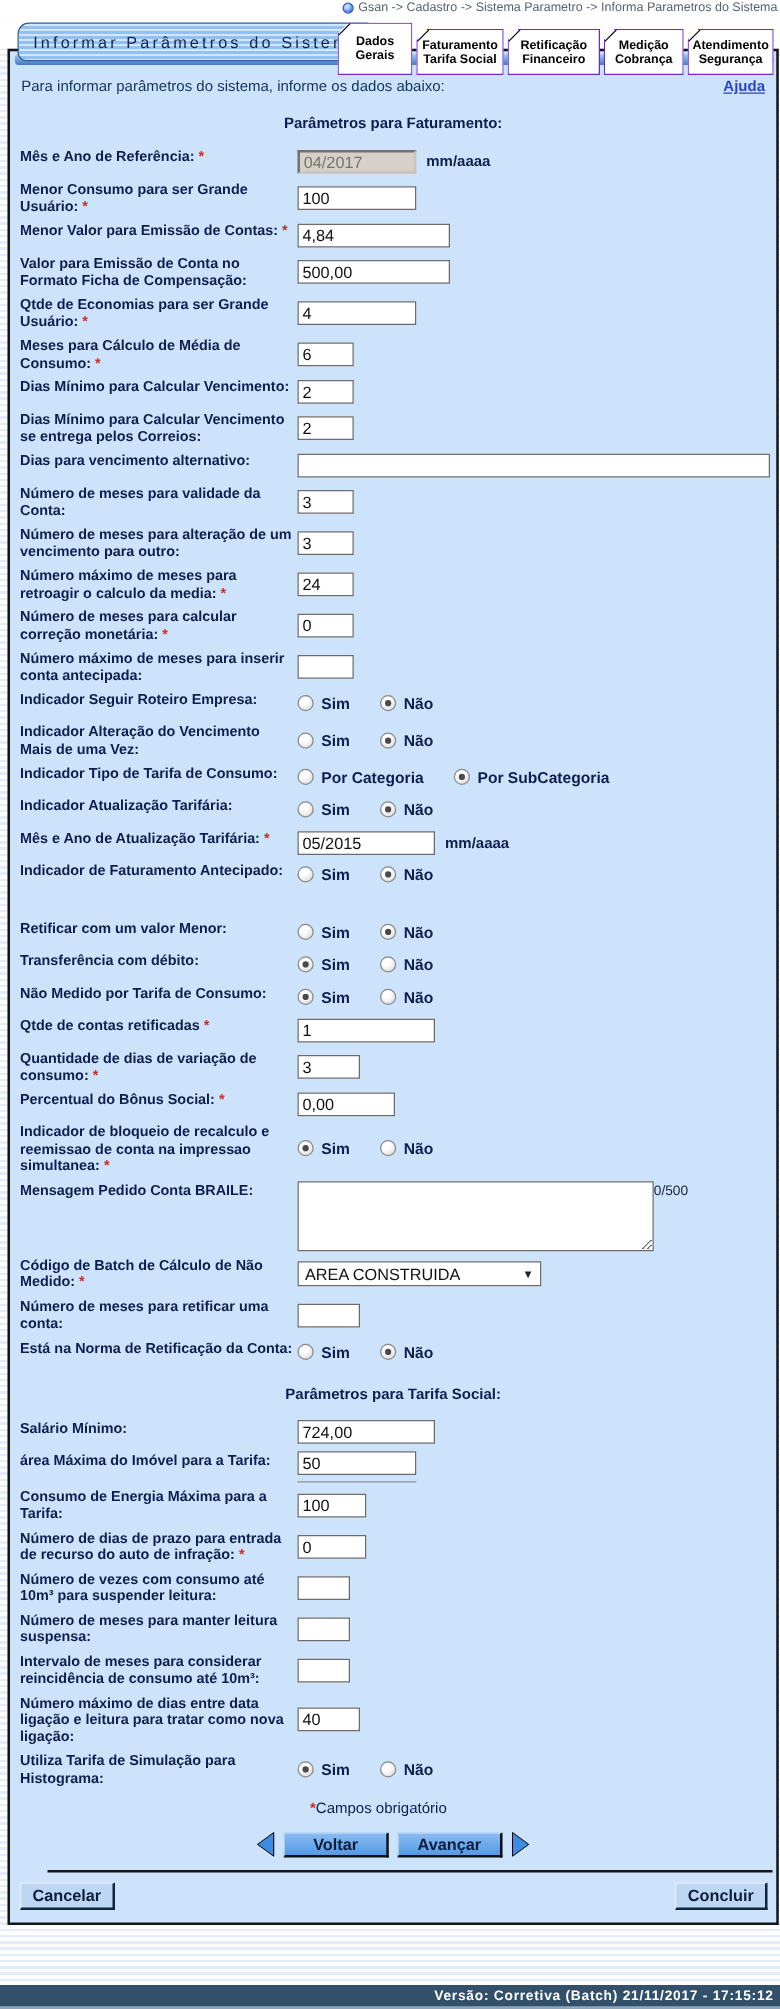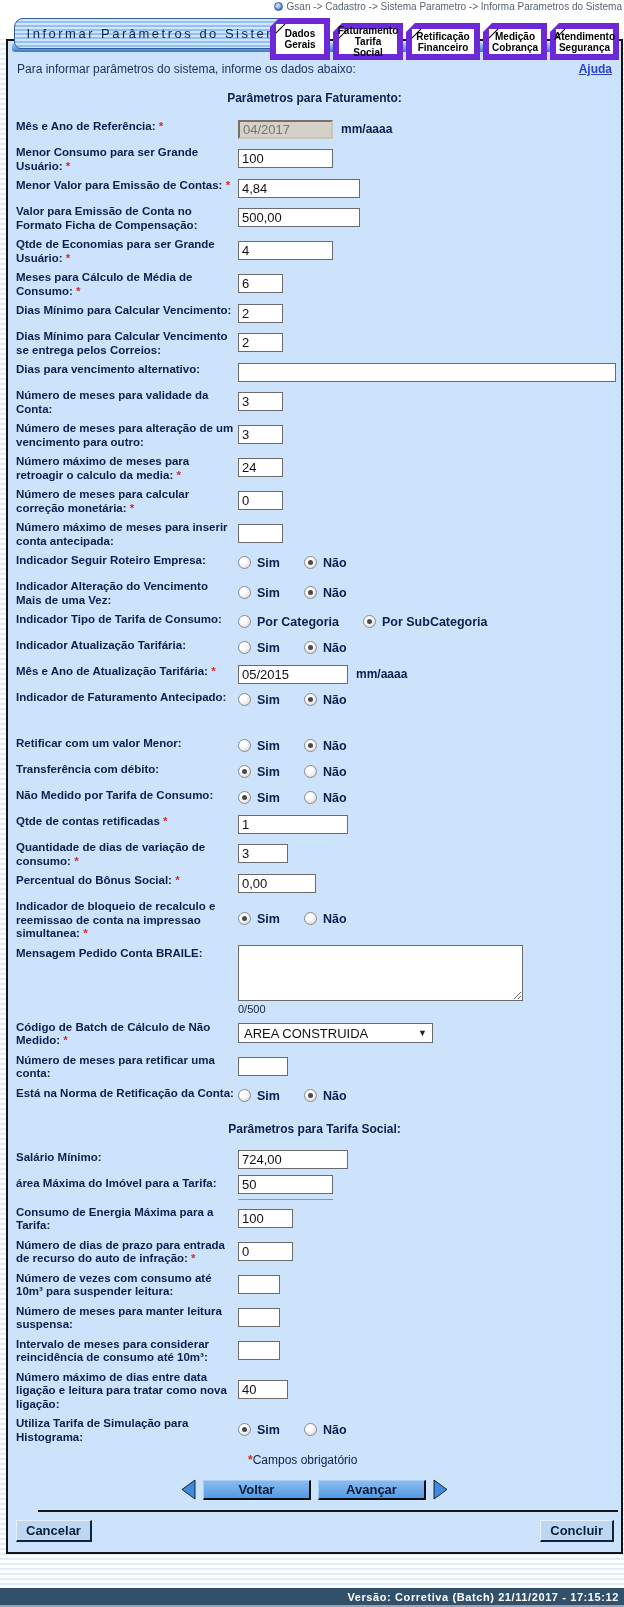--- a/index.html
+++ b/index.html
@@ -31,21 +31,21 @@
   }
   .titlebox {
     position:absolute; left:2px; top:0; width:288px; height:31px; z-index:2;
     background:repeating-linear-gradient(180deg,#d2e6fc 0 2px,#93c0f0 2px 4px);
     border:1px solid #2f5e99; border-radius:9px 9px 7px 7px;
     display:flex; align-items:center; justify-content:center;
     letter-spacing:2.5px; font-size:13px; color:#12264f;
   }
   .tabs { position:absolute; right:0; top:0; display:flex; align-items:flex-end; gap:3px; z-index:4; }
   .tab {
-    background:#fff; border:6px solid #6d28d9; height:37px; position:relative;
+    background:#fff; border:1px solid #6d28d9; height:37px; position:relative;
     display:flex; flex-direction:column; align-items:center; justify-content:center;
     font-weight:bold; font-size:10px; line-height:11px; text-align:center; cursor:pointer;
     clip-path:polygon(9px 0,100% 0,100% 100%,0 100%,0 9px); padding:1px;
   }
   .tab::before { content:""; position:absolute; left:-2px; top:4px; width:13px; height:1px; background:#000; transform:rotate(-45deg); }
   .tab.active { height:42px; }
   .intro { display:flex; justify-content:space-between; align-items:flex-start; padding:21px 9px 0 9px; font-size:12px; color:#16325c; }
   .ajuda { font-weight:bold; color:#2a43cc; text-decoration:underline; font-size:12px; cursor:pointer; }
   .sec-heading { text-align:center; font-weight:bold; font-size:12px; color:#0c1f4e; margin:15px 0 12px 0; }
   
@@ -57,31 +57,31 @@
   input.txt.disabled { background:#d5d1c9; color:#75756d; border:2px inset #c9c5bd; }
   .suffix { font-weight:bold; font-size:12px; color:#0c1f4e; }
   .ropt { display:flex; gap:6px; margin-right:16px; }
   .radio {
     width:13px; height:13px; border-radius:50%; flex:0 0 13px; cursor:pointer;
     background:radial-gradient(circle at 35% 30%, #ffffff 0 30%, #e6e6e6 70%, #bdbdbd);
     border:1px solid #8a8a8a; display:inline-block; position:relative;
   }
   .radio.checked::after { content:""; position:absolute; left:3px; top:3px; width:5px; height:5px; border-radius:50%; background:#4a4a4a; }
   .rlbl { font-weight:bold; font-size:12.5px; color:#0c1f4e; }
-  .tacol { display:flex; flex-direction:column; }
+  .tacol { display:flex; flex-direction:row; }
   textarea.ta { width:285px; height:56px; border:1px solid #6b6b6b; resize:both; font-family:inherit; background:#fff; }
   .counter { font-size:11px; color:#16233f; margin-top:2px; }
   .selectbox { width:195px; height:20px; border:1px solid #6b6b6b; background:#fff; display:flex; align-items:center; justify-content:space-between; padding:0 5px; font-size:13px; color:#111; cursor:pointer; }
   .arrow { font-size:9px; color:#222; }
   .underline { height:1px; background:#949494; margin-top:5px; }
   .spacer { width:100%; }
   .req-note { margin-left:240px; margin-top:9px; font-size:12px; color:#0c1f4e; }
   .nav { display:flex; justify-content:center; align-items:center; gap:7px; margin-top:12px; }
   .navbtn {
-    width:108px; height:20px; font-weight:bold; font-size:13px; color:#0b1c3a; cursor:pointer;
+    width:84px; height:20px; font-weight:bold; font-size:13px; color:#0b1c3a; cursor:pointer;
     background:linear-gradient(180deg,#8abbf0,#539ae6); font-family:inherit;
     border-top:1px solid #a7cdf5; border-left:1px solid #a7cdf5;
     border-right:2px solid #0d0d0d; border-bottom:2px solid #0d0d0d; padding:0;
   }
   .navarrow { cursor:pointer; }
   .rule { border:none; border-top:2px solid #161616; margin:10px 3px 6px 30px; }
   .actions { display:flex; justify-content:space-between; padding:2px 7px 0 8px; }
   .flatbtn {
     background:#bdd7f3; color:#0b1c3a; font-weight:bold; font-size:13px; cursor:pointer;
     border-top:1px solid #e8f1fb; border-left:1px solid #e8f1fb; font-family:inherit;

